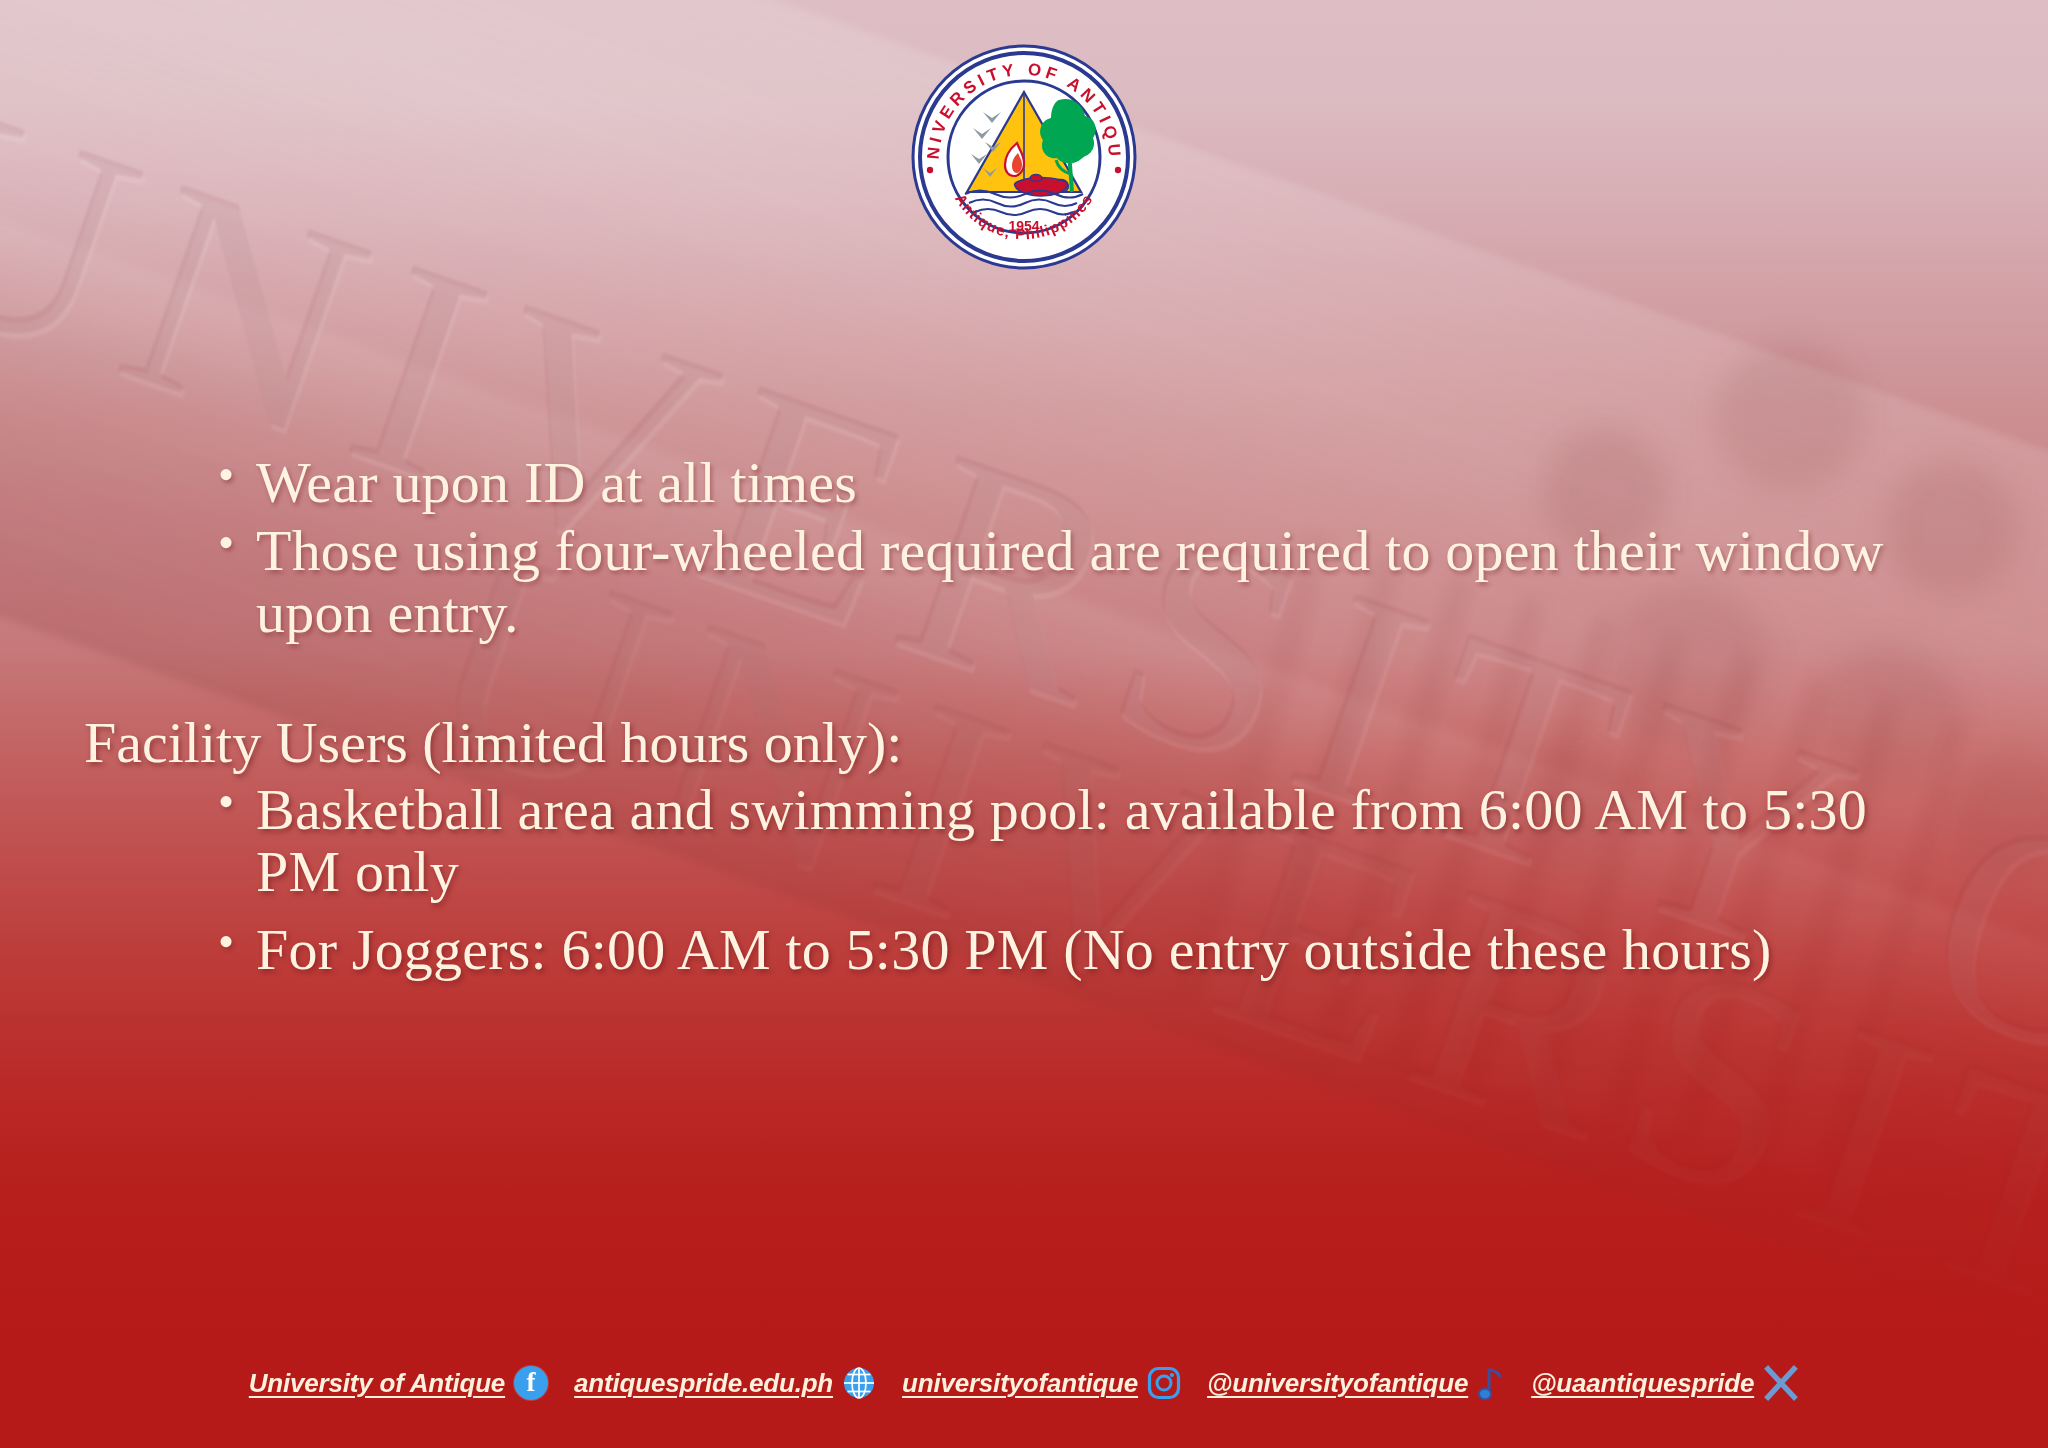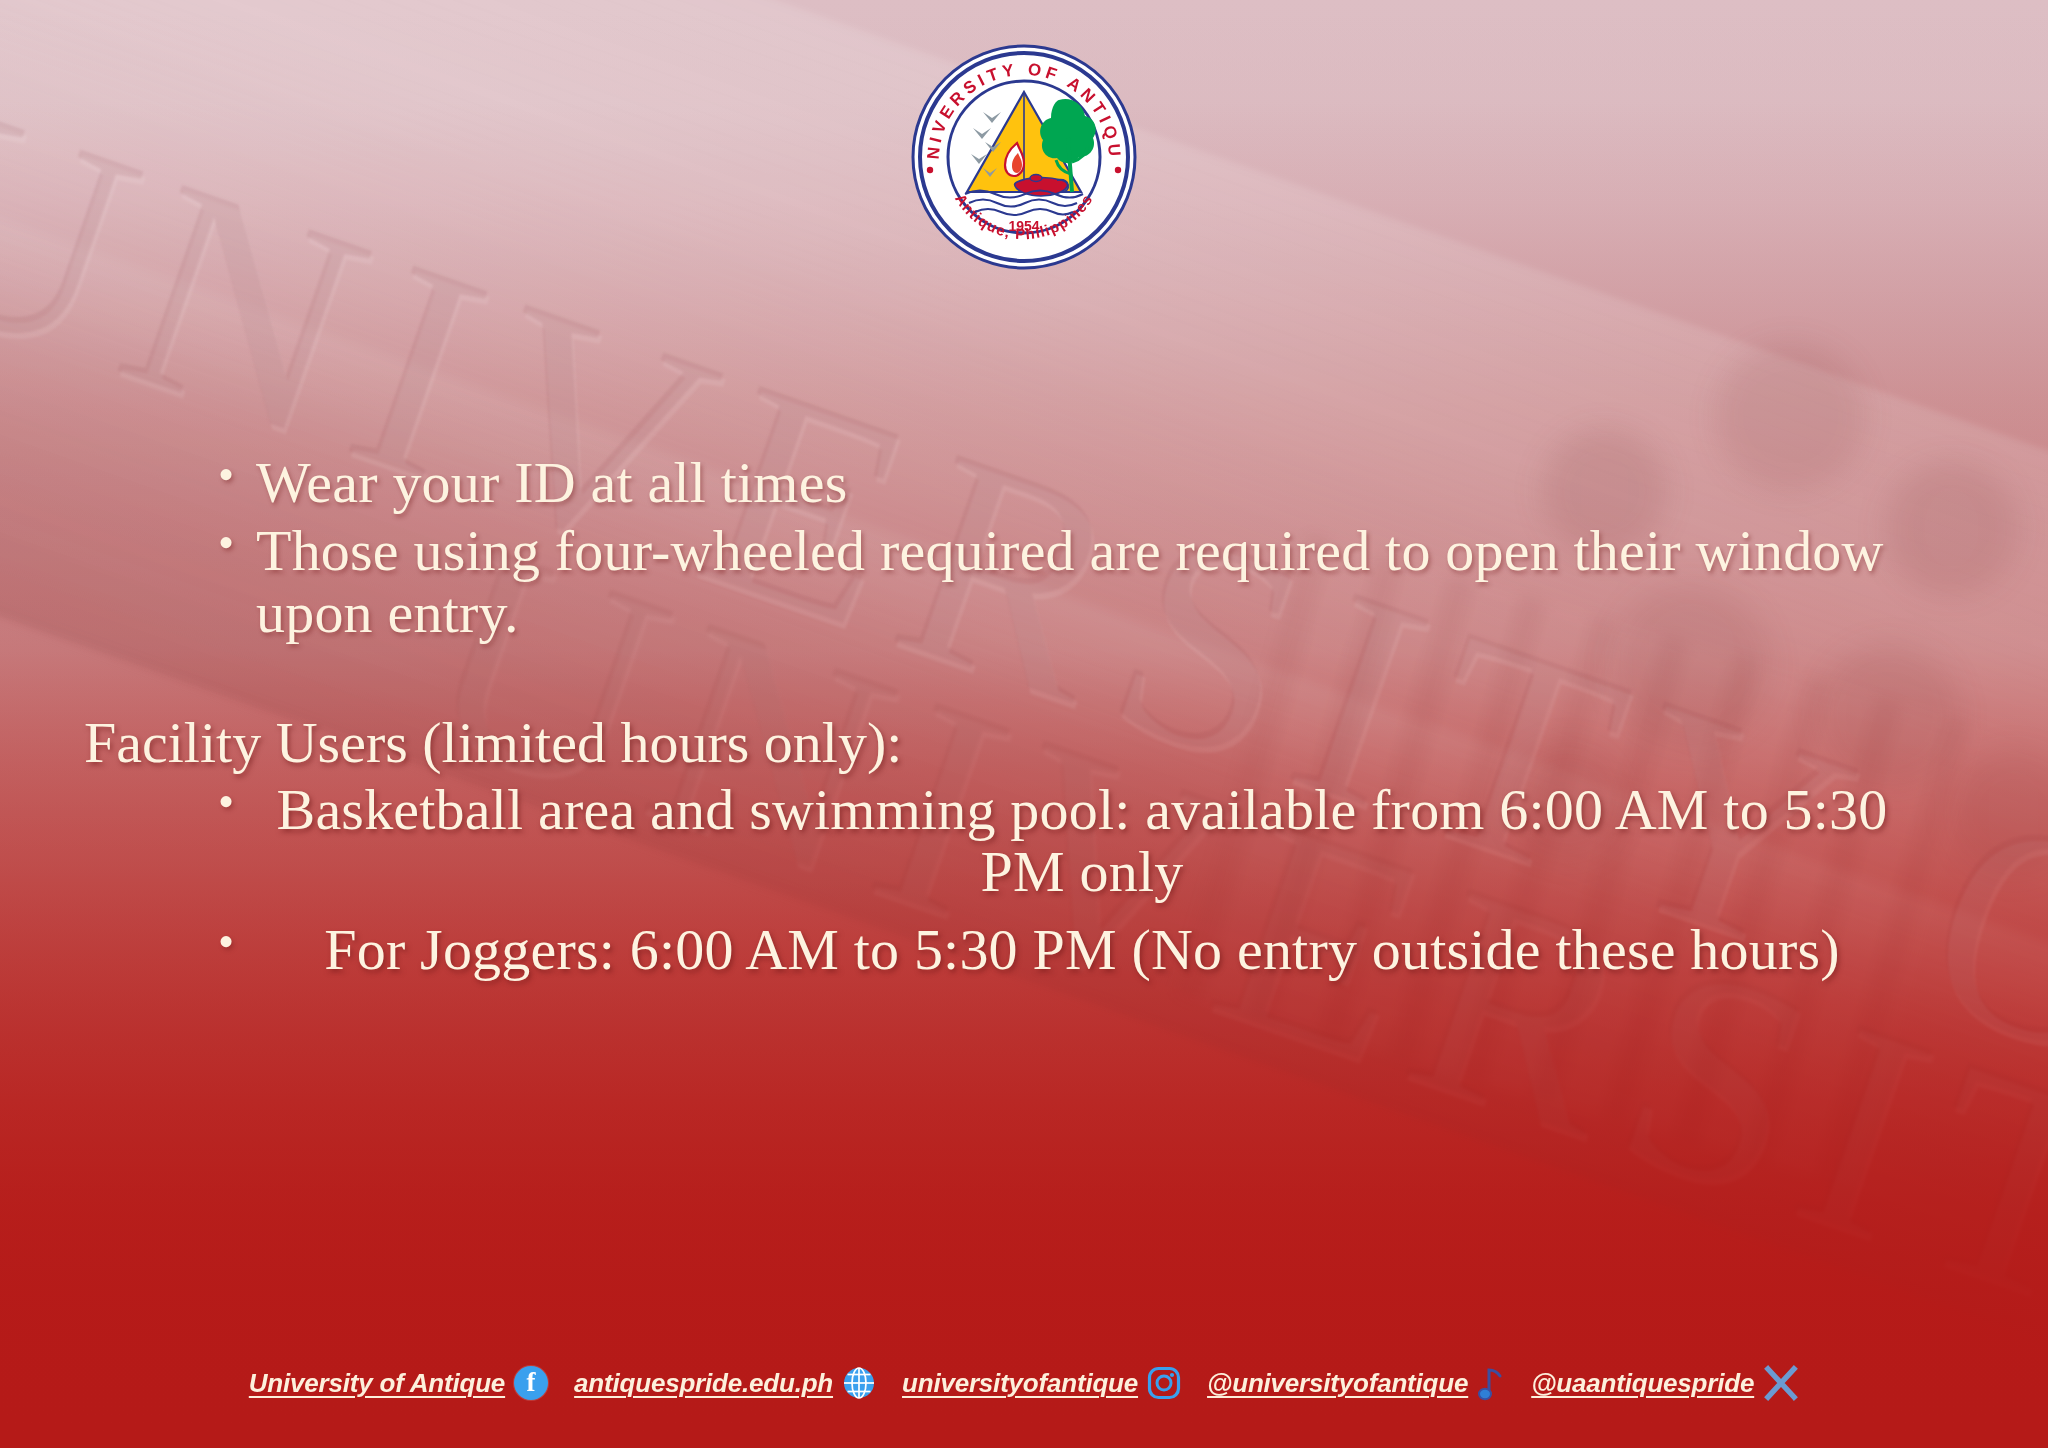--- a/index.html
+++ b/index.html
@@ -233,21 +233,21 @@
   }
   .facility-header {
     margin: 68px 0 4px 84px;
     color: #fdf3e0;
     font-family: "Liberation Serif", "DejaVu Serif", serif;
     font-size: 58px;
     font-weight: 400;
     line-height: 1.08;
     text-shadow: 2px 3px 5px rgba(110,22,22,.55);
   }
-  ul.facility { margin-left: 218px; width: 1690px; text-align: center; }
+  ul.facility { margin-left: 218px; width: 1690px; }
   li.fac {
     margin-bottom: 16px;
     text-shadow: 2px 3px 5px rgba(110,22,22,.55);
   }
 
   
   .footer {
     position: absolute;
     left: 0;
     bottom: 46px;
@@ -368,21 +368,21 @@
           <path d="M66,170 q13,-6 26,0 q13,6 26,0 q13,-6 26,0 q10,5 20,0"></path>
         </g>
         <text x="115" y="189" text-anchor="middle" font-family="'Liberation Sans','DejaVu Sans',sans-serif" font-size="14" font-weight="bold" fill="#c8102e">1954</text>
       </svg>
     </div>
 
 
     <div class="body-block">
 
       <ul class="rules">
-        <li class="rule">Wear your ID at all times</li>
+        <li class="rule">Wear upon ID at all times</li>
         <li class="rule">Those using four-wheeled required are required to open their window upon entry.</li>
       </ul>
 
       <div class="facility-header">Facility Users (limited hours only):</div>
 
       <ul class="facility">
         <li class="fac">Basketball area and swimming pool: available from 6:00 AM to 5:30 PM only</li>
         <li class="fac"> For Joggers: 6:00 AM to 5:30 PM (No entry outside these hours)</li>
       </ul>
     </div>

